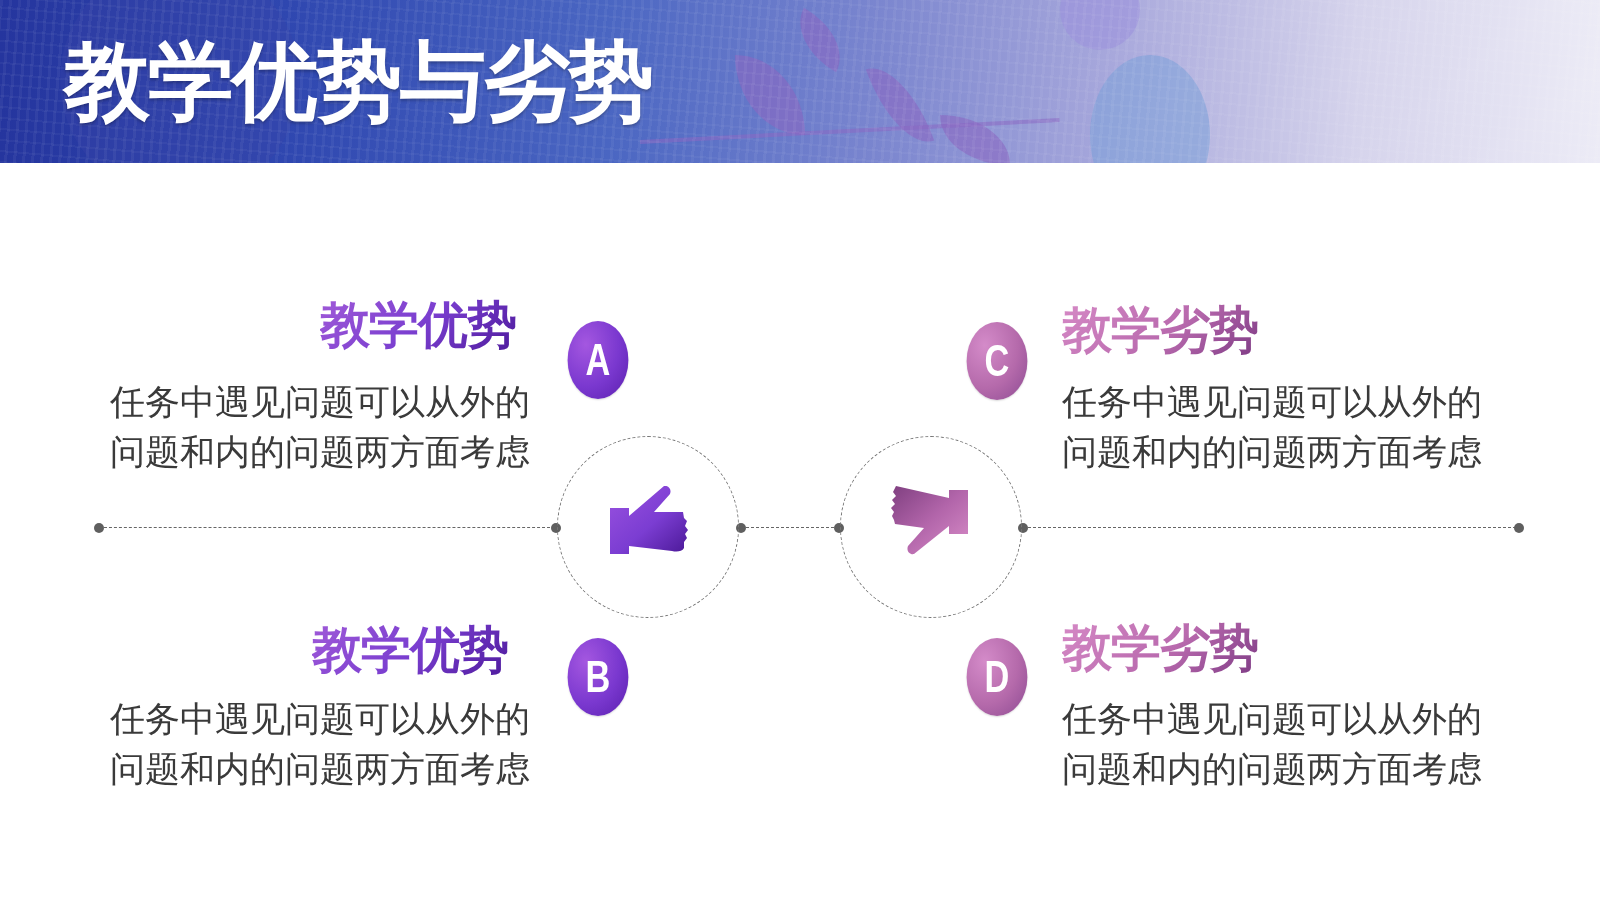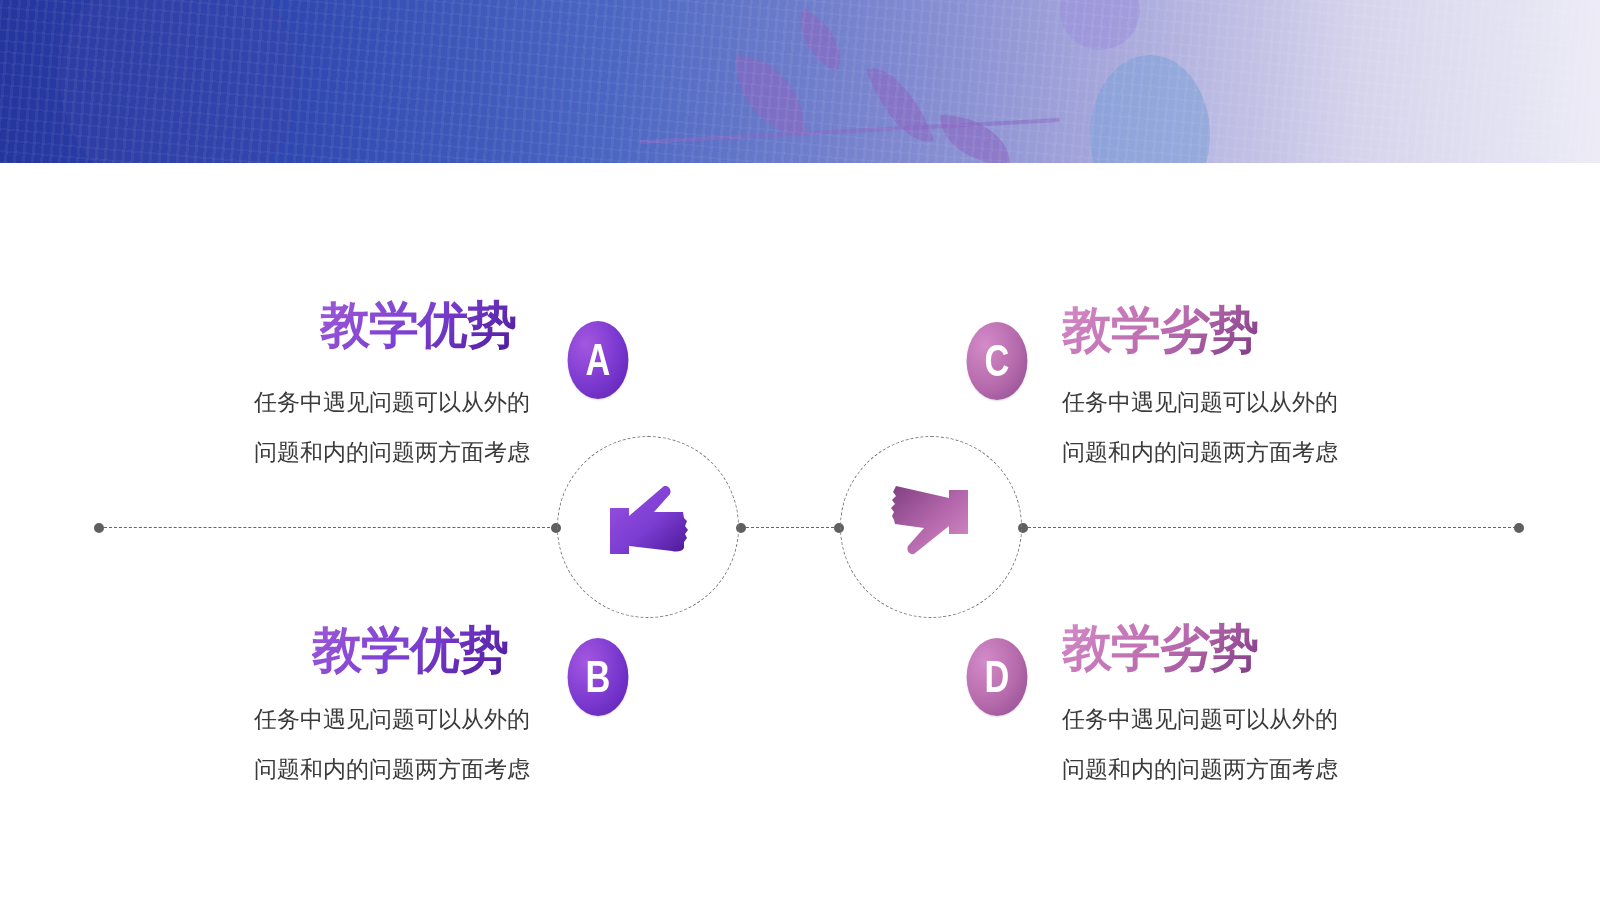--- a/index.html
+++ b/index.html
@@ -22,21 +22,21 @@
   
   .hline { position:absolute; top:527px; height:0; border-top:1.5px dashed #666; }
   .dot { position:absolute; width:10px; height:10px; border-radius:50%; background:#5f5f5f; }
   .ring { position:absolute; width:182px; height:182px; border:1.5px dashed #777; border-radius:50%; box-sizing:border-box; }
 
   
   .heading { position:absolute; margin:0; font-weight:bold; font-size:50px; letter-spacing:-1px; line-height:60px;
     -webkit-background-clip:text; background-clip:text; color:transparent; }
   .heading.adv { background-image: linear-gradient(135deg, #a05ad8 0%, #7b3fd0 50%, #4d1a9c 100%); }
   .heading.dis { background-image: linear-gradient(135deg, #d68ac6 0%, #b96aae 55%, #7d3a84 100%); text-decoration: underline; }
-  .desc { position:absolute; margin:0; font-size:23px; line-height:50px; color:#3a3a3a; width:440px; }
+  .desc { position:absolute; margin:0; font-size:35px; line-height:50px; color:#3a3a3a; width:440px; }
   .desc.left { text-align:right; }
   .desc.right { text-align:left; }
 
   .badge { position:absolute; width:78px; height:78px; border-radius:50%;
     display:flex; align-items:center; justify-content:center;
     color:#fff; font-family:"Liberation Sans", sans-serif; font-weight:bold; font-size:44px;
     transform: scaleX(0.78); box-shadow: 0 1px 2px rgba(0,0,0,0.15); }
   .badge.adv { background: radial-gradient(circle at 30% 30%, #a457e0 0%, #7a38cf 55%, #5a1fae 100%); }
   .badge.dis { background: radial-gradient(circle at 30% 30%, #d48bc9 0%, #b56aab 55%, #8c4a92 100%); }
 
@@ -48,20 +48,21 @@
 <div class="banner">
   <div class="blob" style="left:1090px;top:55px;width:120px;height:160px;background:#7aa0d8;"></div>
   <div class="blob" style="left:1060px;top:-30px;width:80px;height:80px;background:#9a8fdc;"></div>
   <div class="blob" style="left:60px;top:-40px;width:240px;height:240px;background:#3a44a8;opacity:.35;"></div>
   <div class="leaf" style="left:735px;top:55px;width:70px;height:80px;"></div>
   <div class="leaf" style="left:880px;top:60px;width:40px;height:90px;transform:rotate(-20deg);"></div>
   <div class="leaf" style="left:940px;top:115px;width:70px;height:50px;"></div>
   <div class="leaf" style="left:790px;top:20px;width:60px;height:40px;transform:rotate(30deg);"></div>
   <div class="stem" style="left:640px;top:140px;width:420px;transform:rotate(-3deg);"></div>
   <div class="texture"></div>
+  <h1 class="page-title">教学优势与劣势</h1>
 </div>
 
 <div class="hline" style="left:99px;width:456px;"></div>
 <div class="hline" style="left:741px;width:98px;"></div>
 <div class="hline" style="left:1023px;width:498px;"></div>
 
 <div class="dot" style="left:94px;top:523px;"></div>
 <div class="dot" style="left:551px;top:523px;"></div>
 <div class="dot" style="left:736px;top:523px;"></div>
 <div class="dot" style="left:834px;top:523px;"></div>

